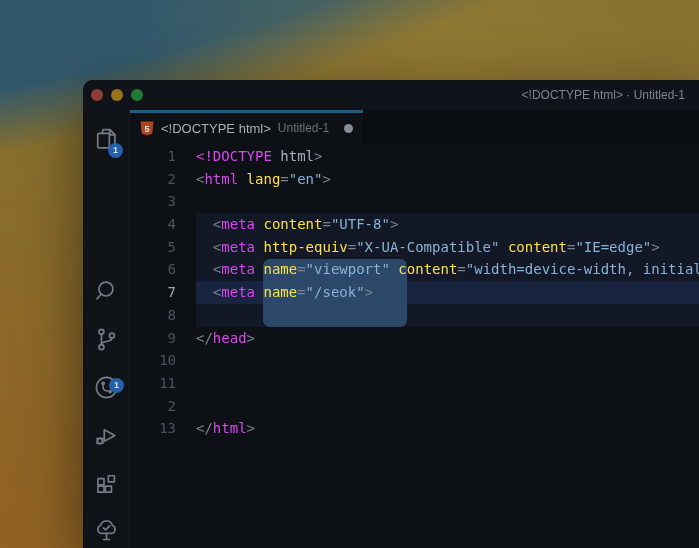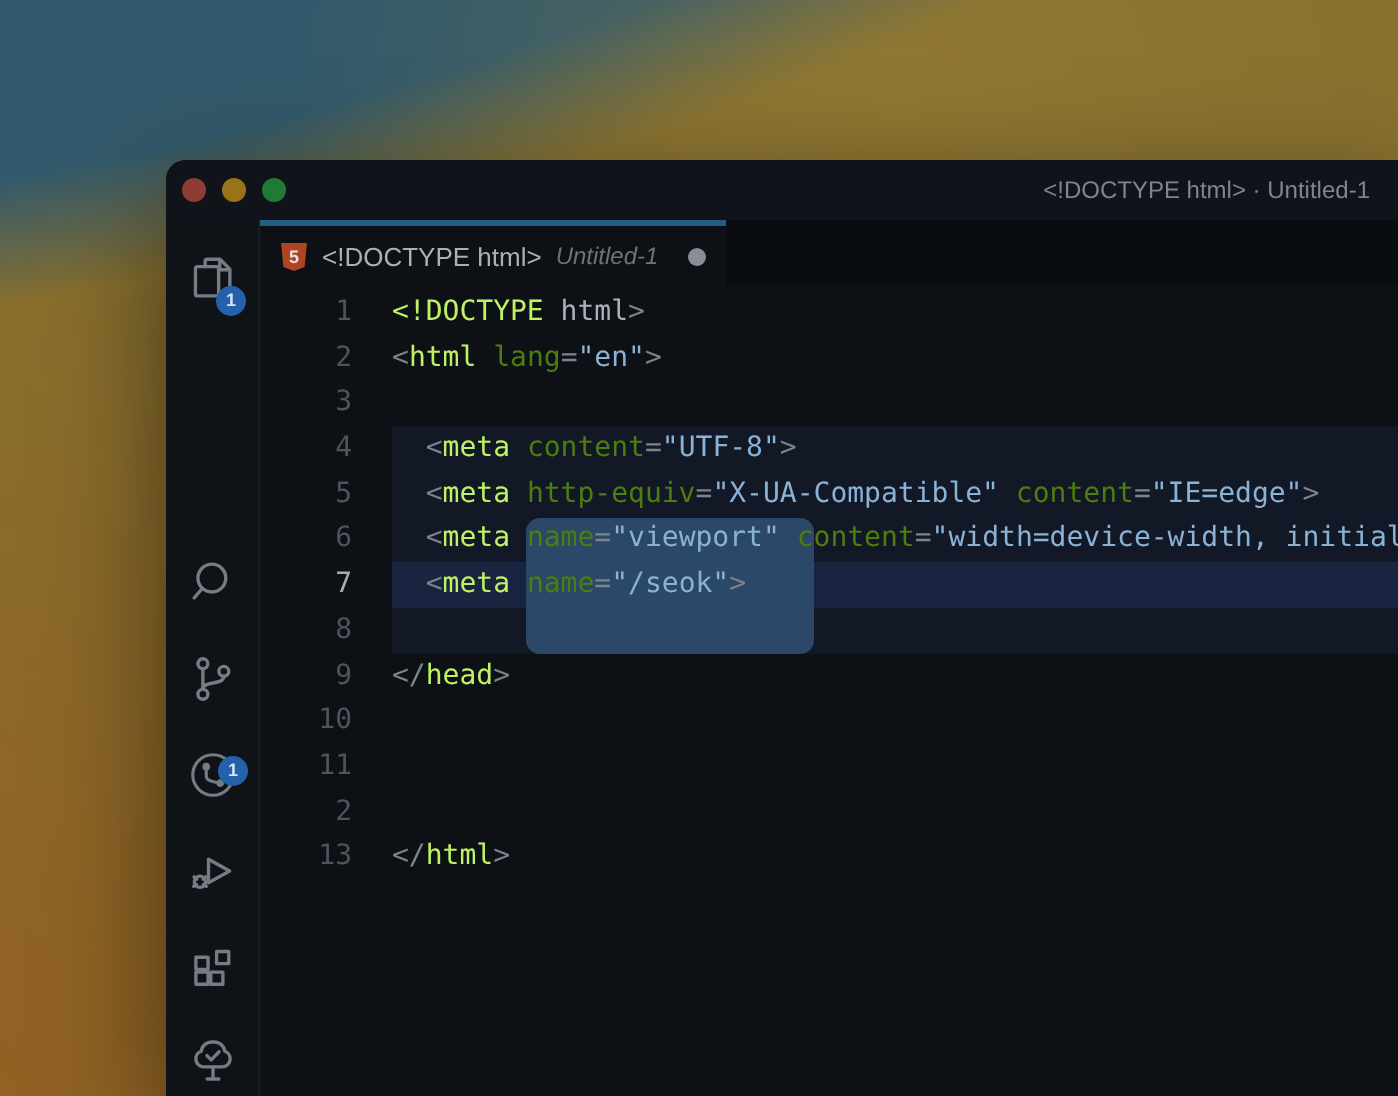--- a/index.html
+++ b/index.html
@@ -36,40 +36,40 @@
   .ab-item { position:absolute; left:10px; width:27px; height:27px; }
   .ab-item svg { width:100%; height:100%; }
   .badge { position:absolute; width:15px; height:15px; border-radius:50%;
     background:#2460ab; color:#d8e4f2; font-size:9px; line-height:15px; text-align:center; font-weight:bold; }
   
   .main { flex:1; display:flex; flex-direction:column; min-width:0; }
   .tabbar { height:33px; background:#090c10; display:flex; flex:none; }
   .tab { width:233px; background:#0d1014; border-top:3px solid #235d84;
     display:flex; align-items:center; padding:0 10px; gap:7px; }
   .tab-label { font-size:13px; color:#a9b1b8; white-space:nowrap; }
-  .tab-desc { font-size:12px; color:#6b737b; white-space:nowrap;font-style:italic; }
+  .tab-desc { font-size:12px; color:#6b737b; white-space:nowrap; }
   .dirty-dot { margin-left:auto; width:9px; height:9px; border-radius:50%; background:#878e95; }
   
   .editor { flex:1; position:relative; background:#0d1014; overflow:hidden;
     font-family:"DejaVu Sans Mono","Liberation Mono",monospace; font-size:14px; }
   .range-band { position:absolute; left:66px; right:0; top:70px; height:113.5px;
     background:rgba(86,133,255,0.08); }
   .current-line { position:absolute; left:66px; right:0; top:138.2px; height:22.7px;
     background:rgba(86,133,255,0.12); }
   .selection-block { position:absolute; left:133px; top:115.5px; width:144px; height:68.1px;
     background:#2b4868; border-radius:7px; }
   .code-lines { position:relative; padding-top:2px; }
   .row { display:flex; height:22.7px; line-height:22.7px; white-space:pre; }
   .ln { width:66px; flex:none; padding-right:20px; text-align:right; color:#4c545c;
     -webkit-user-select:none; user-select:none; }
   .ln.active { color:#a6adb5; }
   .code { flex:1; min-width:0; overflow:hidden; }
   .tk-p { color:#7b848c; }
-  .tk-t { color:#bef264; }
-  .tk-a { color:#4d7c0f; }
+  .tk-t { color:#d946ef; }
+  .tk-a { color:#fde047; }
   .tk-s { color:#89b2d6; }
   .tk-d { color:#a9b1b9; }
   
   .html5-badge { width:14px; height:15px; flex:none; position:relative; }
 </style>
 </head>
 <body>
 
 <div class="window">
 

